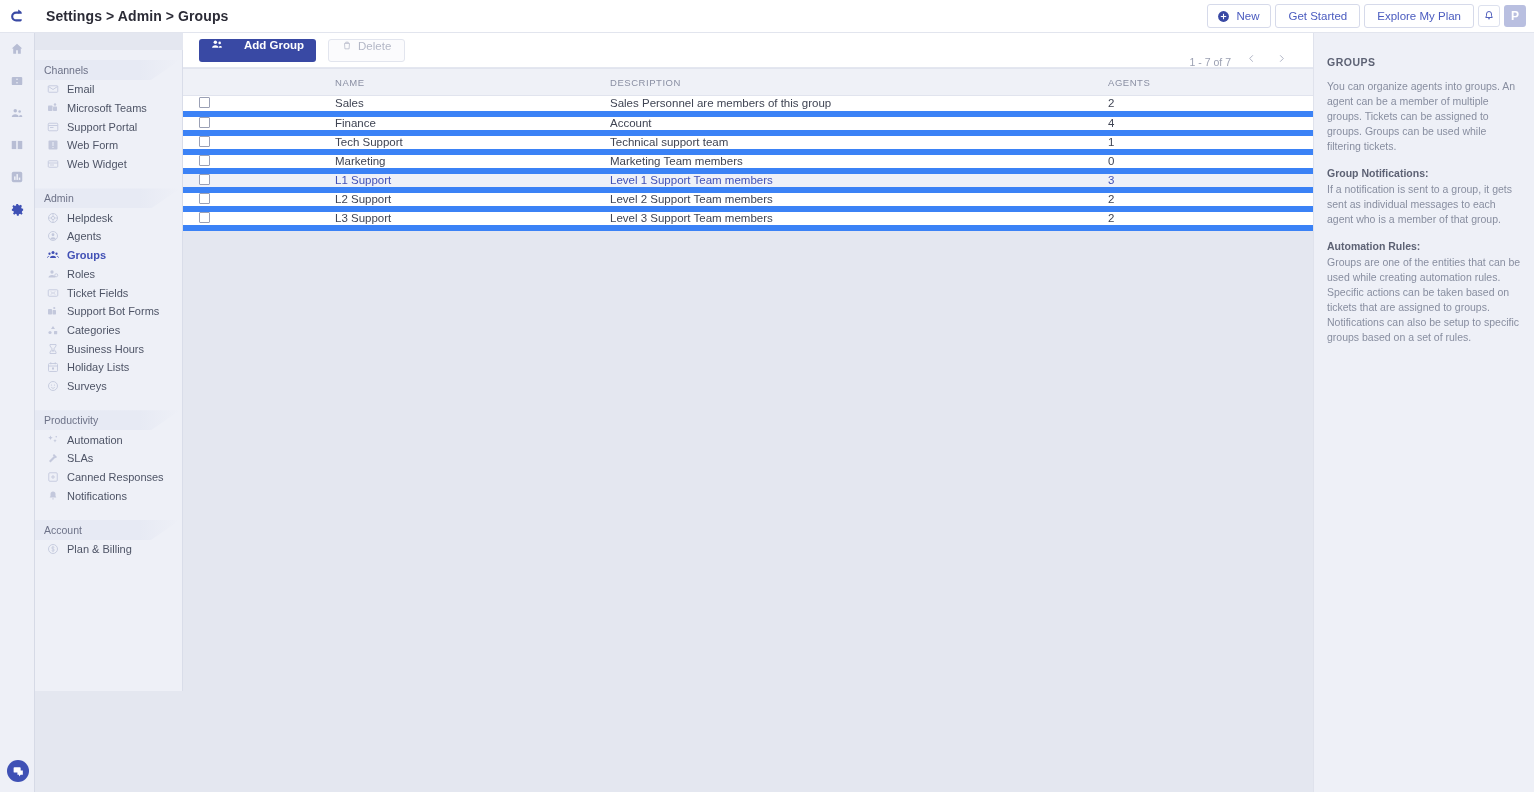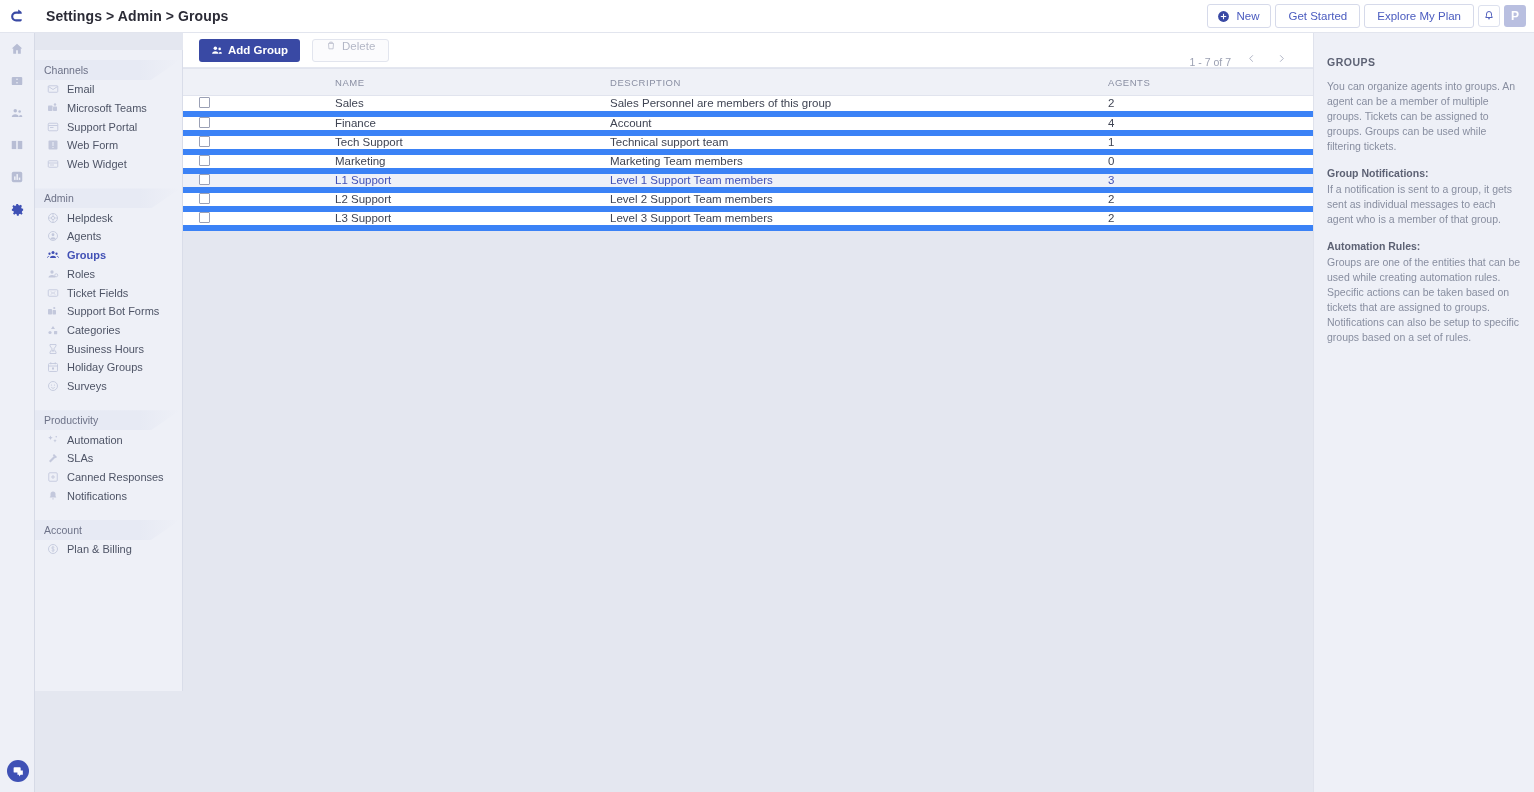--- a/index.html
+++ b/index.html
@@ -99,21 +99,21 @@
     width: 1130px; height: 759px;
     background: #e4e7f0;
   }
   .toolbar {
     height: 35px; background: #ffffff; display: flex; align-items: center;
     padding-left: 16px; gap: 12px; border-bottom: 1px solid #e4e7f0;
   }
   .btn-primary {
     height: 23px; background: #3949a4; color: #fff; border: none; border-radius: 3px;
     font-size: 11.5px; font-weight: bold; padding: 0 12px; cursor: pointer;
-    display: flex; align-items: center; gap: 4px;
+    display: flex; gap: 20px;
   }
   .btn-disabled {
     height: 23px; background: #fbfbfd; color: #b3b7c6; border: 1px solid #e2e5ee;
     border-radius: 3px; font-size: 11.5px; padding: 0 13px; cursor: default;
     display: flex; gap: 6px;
   }
   .pager {
     position: absolute; right: 0; top: 0; height: 35px;
     display: flex; align-items: flex-end; gap: 10px; padding-right: 22px;
     font-size: 10.5px; color: #9ba0b2;
@@ -387,21 +387,21 @@
       </div>
       <div class="nav-item">
         <span class="ico">
           <svg width="12" height="12" viewBox="0 0 24 24">
             <rect x="3" y="5" width="18" height="16" rx="2" fill="none" stroke="#c3c8dc" stroke-width="1.8"></rect>
             <path d="M3 10h18" stroke="#c3c8dc" stroke-width="1.8"></path>
             <path d="M7.5 2.5v4M16.5 2.5v4" stroke="#c3c8dc" stroke-width="1.8"></path>
             <rect x="10" y="13" width="4" height="4" fill="#c3c8dc"></rect>
           </svg>
         </span>
-        <span>Holiday Groups</span>
+        <span>Holiday Lists</span>
       </div>
       <div class="nav-item">
         <span class="ico">
           <svg width="12" height="12" viewBox="0 0 24 24">
             <circle cx="12" cy="12" r="9" fill="none" stroke="#c3c8dc" stroke-width="1.8"></circle>
             <circle cx="9" cy="10" r="1.2" fill="#c3c8dc"></circle>
             <circle cx="15" cy="10" r="1.2" fill="#c3c8dc"></circle>
             <path d="M8.5 14.5c1 1.4 2.2 2 3.5 2s2.5-.6 3.5-2" fill="none" stroke="#c3c8dc" stroke-width="1.6"></path>
           </svg>
         </span>

